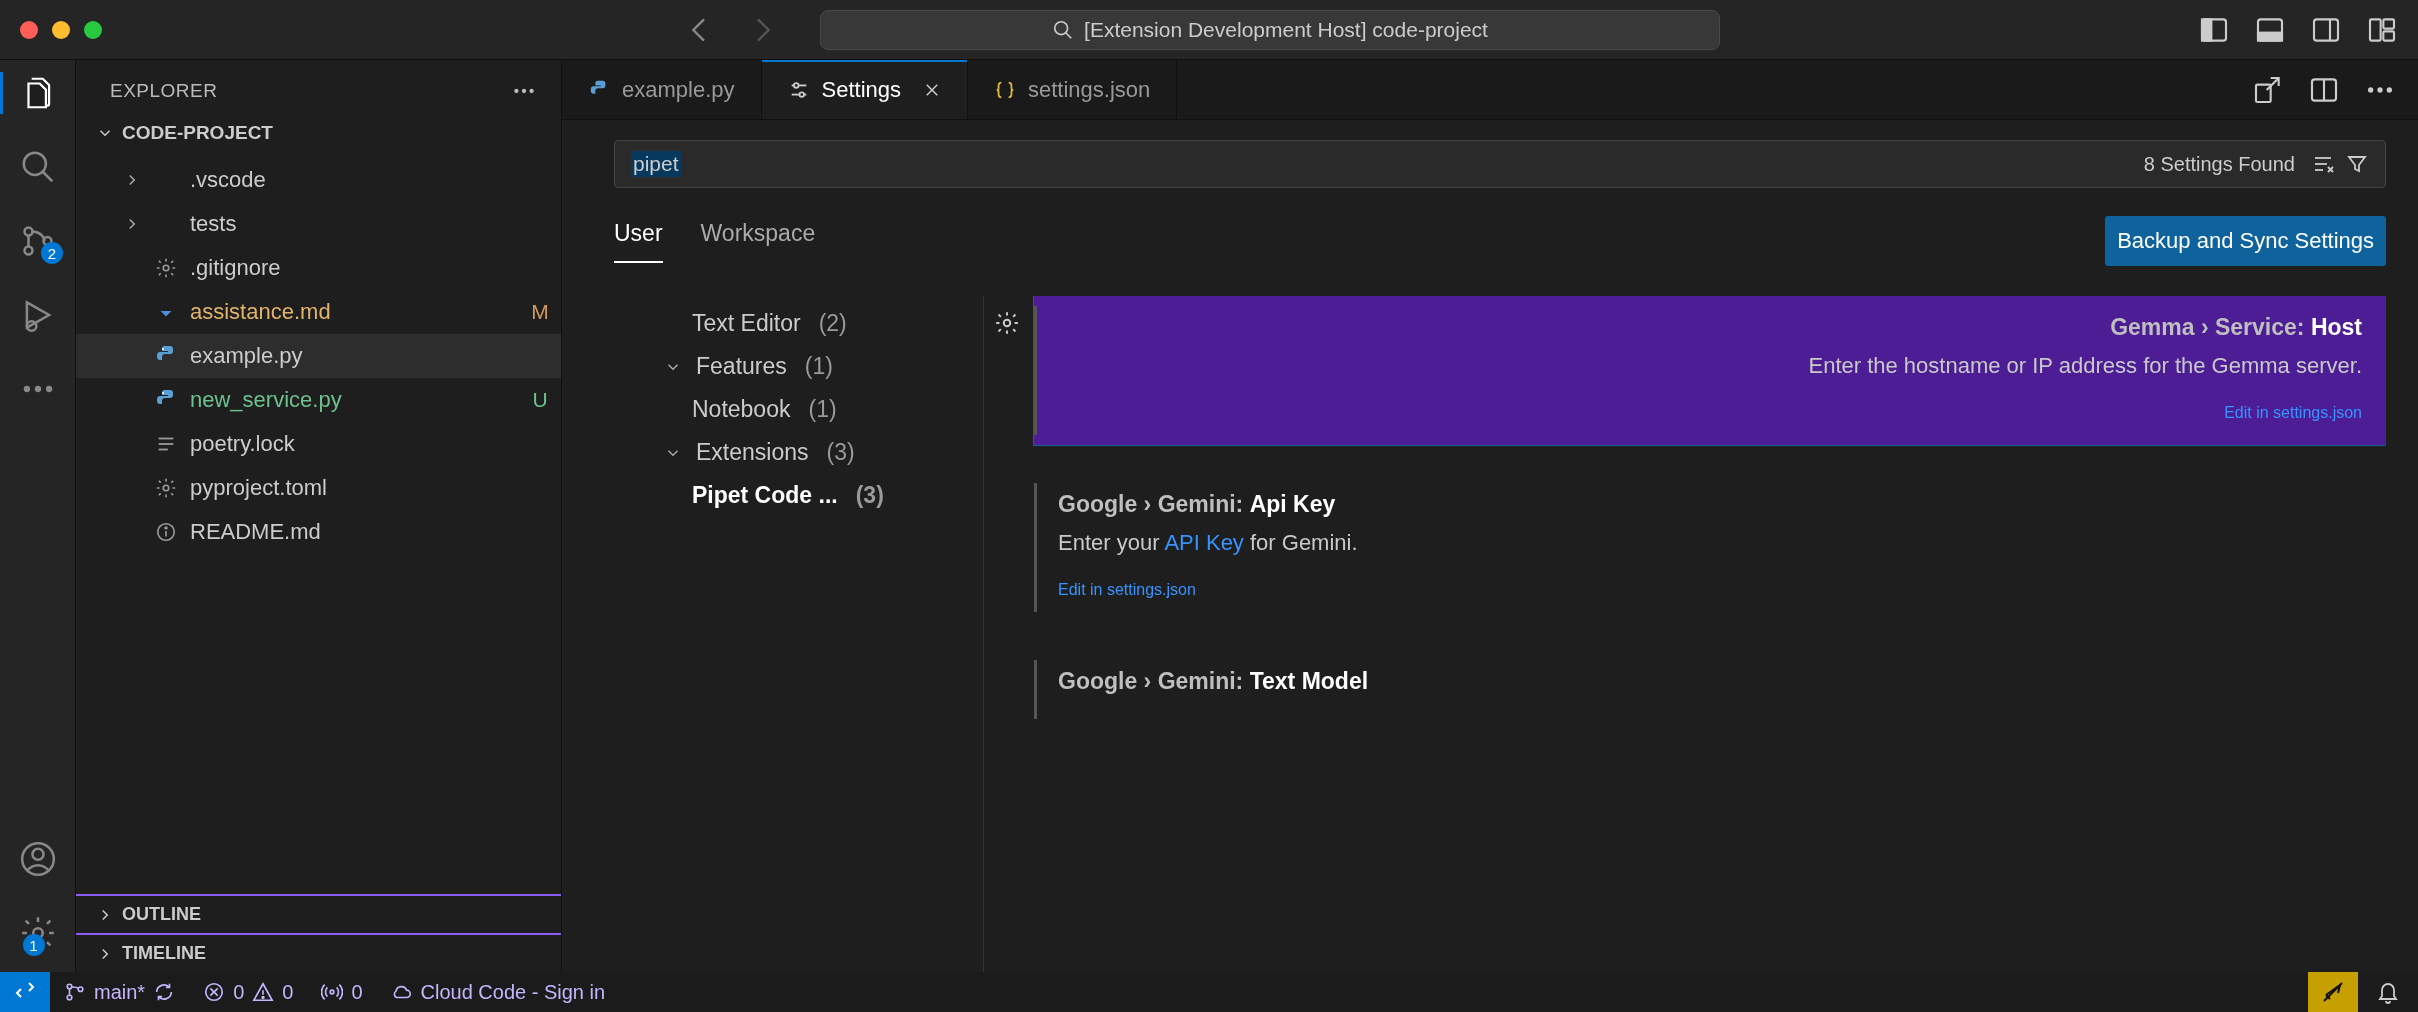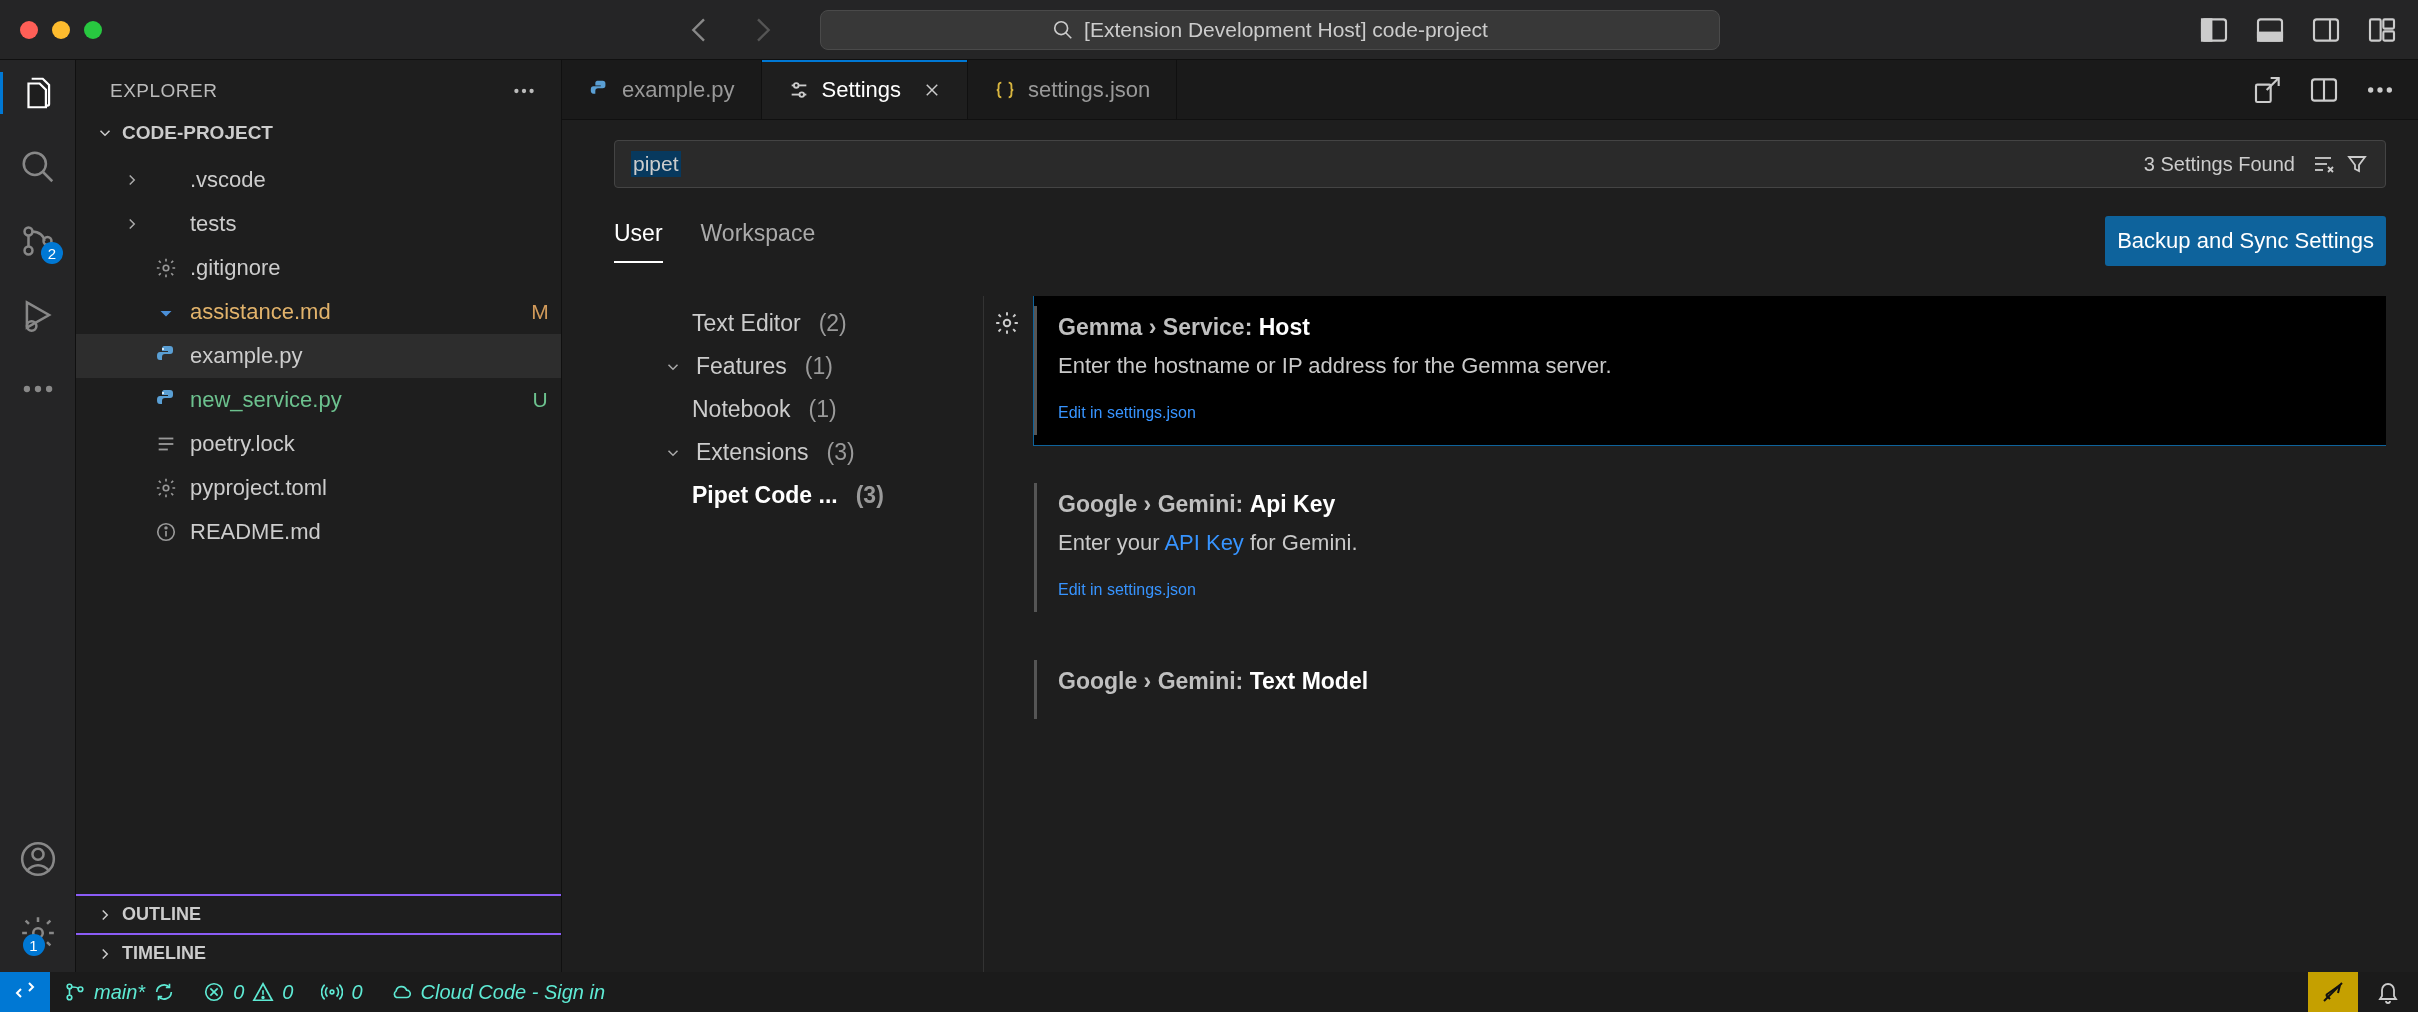--- a/index.html
+++ b/index.html
@@ -150,36 +150,36 @@
 .toc-row .chev { width:22px; color:#aaa;}
 .toc-row.child { padding-left: 78px; color:#ccc;text-align:right;}
 .toc-row.selected { font-weight: 700; color: #fff; }
 .toc-row .count { color: #9a9a9a; margin-left: 8px; }
 .toc-row.noch { padding-left: 78px;}
 
 .settings-list { flex: 1; padding-left: 20px; overflow:auto;}
 .setting-item {
   margin: 0 0 28px 30px; padding: 18px 24px 22px 24px; position: relative;
 }
-.setting-item.active { outline: 1px solid #0e639c; background:#000000;}
+.setting-item.active { outline: 1px solid #0e639c; background:#4c1d95;text-align:right;}
 .setting-item::before {
   content:""; position:absolute; left:0; top:10px; bottom:10px; width:3px; background:#555;
 }
 .setting-gear { position:absolute; left:-40px; top:14px; color:#ccc;}
 .setting-title { font-size: 23px; color: #ccc; margin-bottom: 12px; }
 .setting-title .scope { color: #bfbfbf; font-weight:600;}
 .setting-title .name { color: #fff; font-weight:700;}
 .setting-desc { color: #c9c9c9; font-size: 22px; margin-bottom: 20px; }
 .setting-desc a { color: #3794ff; text-decoration: none; }
 .setting-link { color: #3794ff; font-size: 16px; text-decoration: none; cursor:pointer;margin-top:21px;}
 
 
 .status-bar {
   height: 40px; background: #1b1b1b; display: flex; align-items: center;
-  font-size: 20px; color: #5eead4; font-style: italic;
+  font-size: 20px; color: #c4b5fd;
 }
 .status-bar .remote { background: #0078d4; color:#fff; width:50px; height:100%; display:flex; align-items:center; justify-content:center;}
 .status-bar .seg { display:flex; align-items:center; gap:8px; padding: 0 14px; cursor:pointer;}
 .status-right { margin-left:auto; display:flex; align-items:center; height:100%;}
 .status-right .live { background:#c5a000; width:50px; height:100%; display:flex; align-items:center; justify-content:center; color:#111;}
 .status-right .bell { padding: 0 18px; color:#ccc;}
 
 svg { display: block; }
 .icon-sz { width: 32px; height: 32px;}
 .icon-lg { width: 38px; height: 38px;}
@@ -492,21 +492,21 @@
               </svg>
             </span>
         </div>
       </div>
 
       <div class="settings-body">
         <div class="settings-search-row">
           <div class="settings-search">
             <span class="query">pipet</span>
             <span class="right">
-              <span>3 Settings Found</span>
+              <span>8 Settings Found</span>
               <span class="filter-icons">
                 <span>
                     <svg width="24" height="24" viewBox="0 0 24 24" fill="none" stroke="currentColor" stroke-width="1.8">
                       <line x1="4" y1="6" x2="20" y2="6"></line>
                       <line x1="4" y1="12" x2="16" y2="12"></line>
                       <line x1="4" y1="18" x2="12" y2="18"></line>
                       <line x1="17" y1="15" x2="22" y2="20"></line>
                       <line x1="22" y1="15" x2="17" y2="20"></line>
                     </svg>
                   </span>

